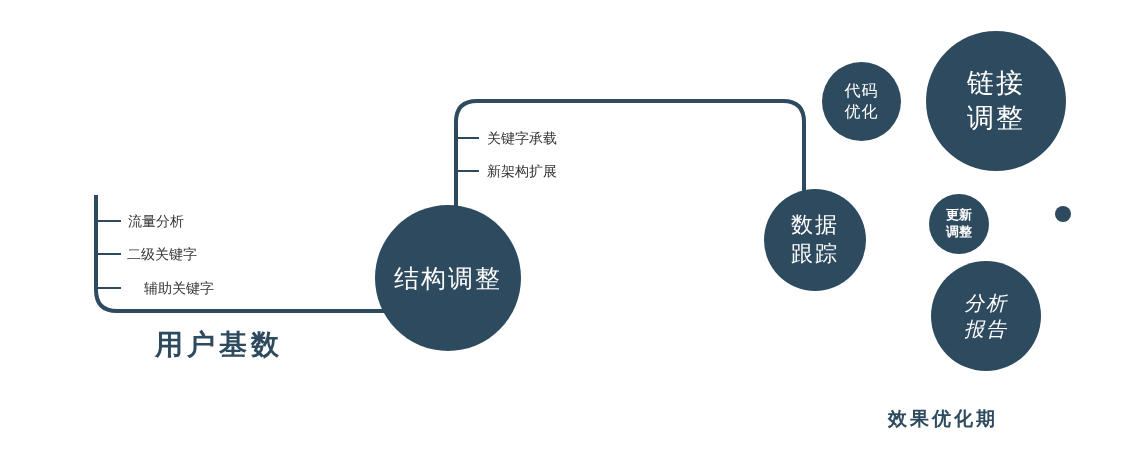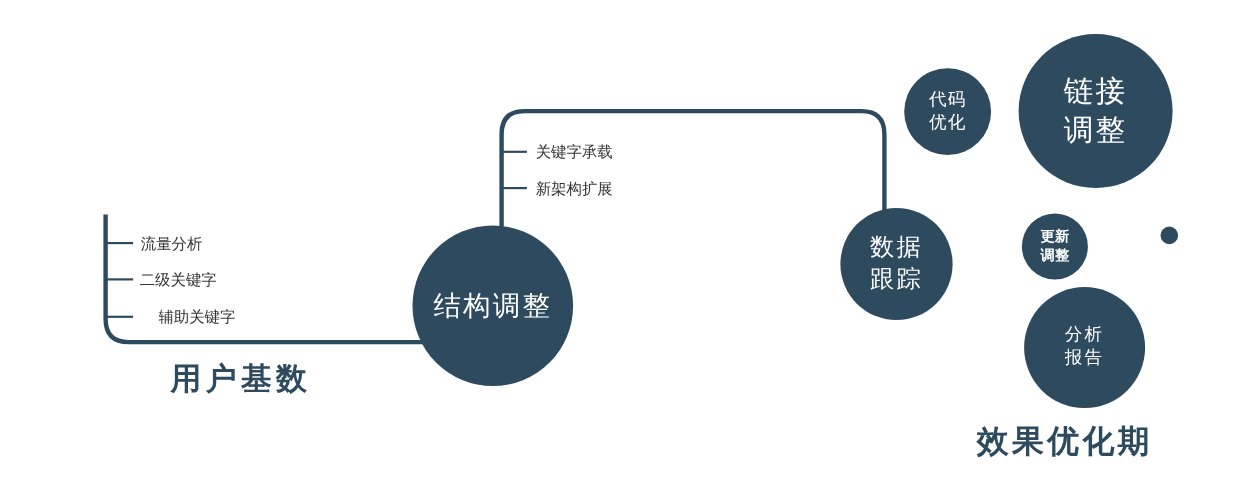--- a/index.html
+++ b/index.html
@@ -95,29 +95,29 @@
   </div>
 
   <div class="node" style="left:929px;top:194px;width:60px;height:60px;">
     <span class="node-label" style="font-size:13px;font-weight:bold;">更新
 调整</span>
   </div>
 
   <div class="dot" style="left:1055px;top:206px;width:16px;height:16px;"></div>
 
   <div class="node" style="left:931px;top:261px;width:110px;height:110px;">
-    <span class="node-label" style="font-size:16px;letter-spacing:2px;">分析
+    <span class="node-label" style="font-size:20px;letter-spacing:2px;font-style:italic;">分析
 报告</span>
   </div>
 
 
   <div class="edge-label" style="left:155px;top:326px;font-size:28px;letter-spacing:4px;">用户基数</div>
 
   <div class="tick-label" style="left:128px;top:213px;">流量分析</div>
   <div class="tick-label" style="left:127px;top:246px;">二级关键字</div>
   <div class="tick-label" style="left:128px;top:280px;margin-left:16px;">辅助关键字</div>
 
   <div class="tick-label" style="left:487px;top:130px;">关键字承载</div>
   <div class="tick-label" style="left:487px;top:163px;">新架构扩展</div>
 
-  <div class="footer-label" style="left:888px;top:382px;font-size:29px;letter-spacing:3px;">效果优化期</div>
+  <div class="footer-label" style="left:888px;top:406px;font-size:19px;letter-spacing:3px;">效果优化期</div>
 
 </div>
 
 </body></html>

